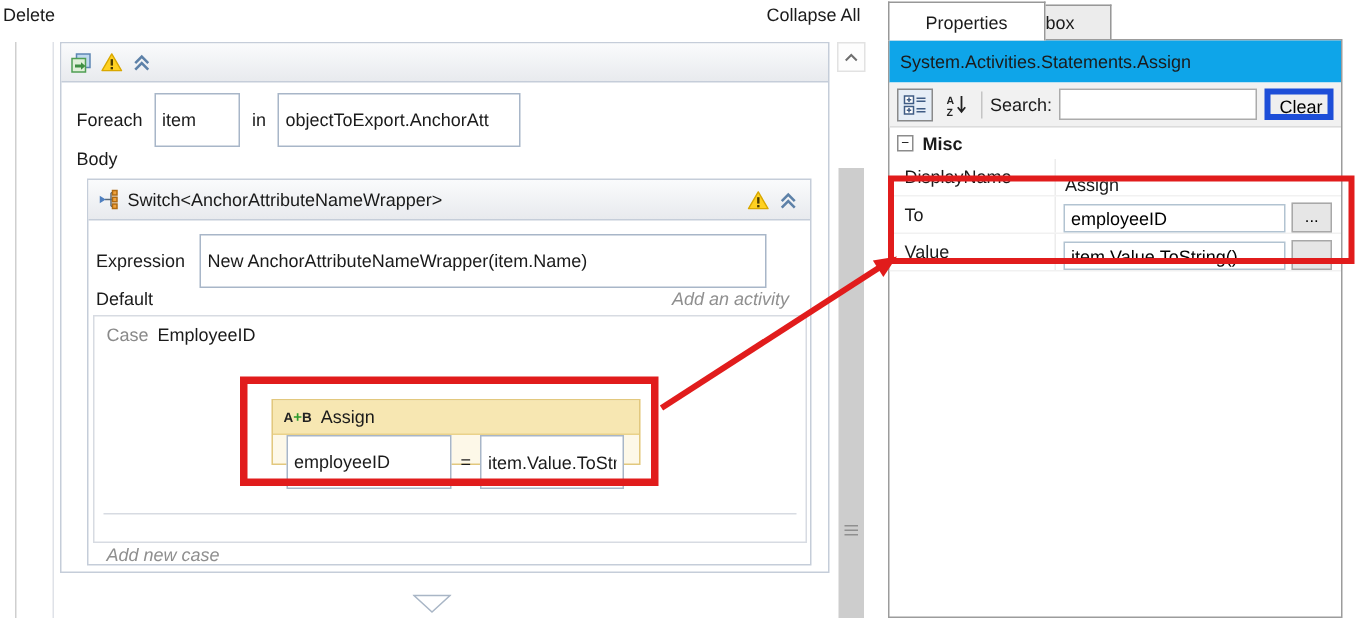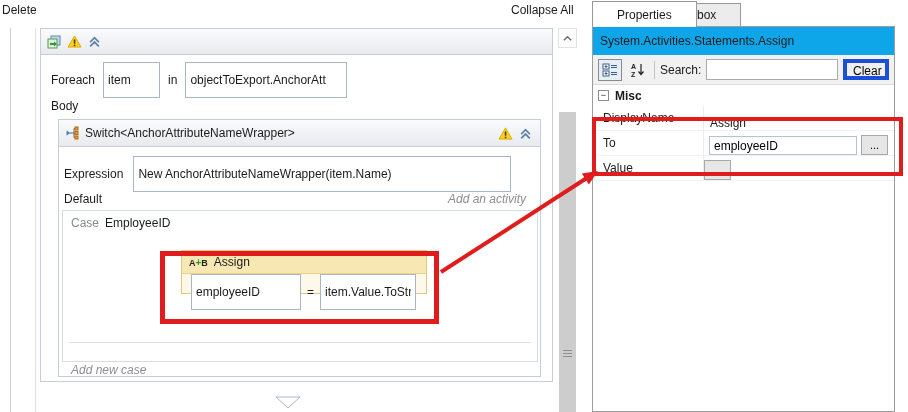--- a/index.html
+++ b/index.html
@@ -149,21 +149,21 @@
         <span>Expression</span>
         <input class="tbx" style="width: 378px;" readonly="" value="New AnchorAttributeNameWrapper(item.Name)">
       </div>
 
       <div class="abs" style="left:3px;top:90px;width:476px;height:152px;border:1px solid #d7dbe2;box-sizing:border-box;">
         <div style="padding:5px 8px;display:flex;gap:6px;">
           <span class="graytxt">Case</span>
           <span>EmployeeID</span>
         </div>
 
-        <div class="abs assignbox" style="left:118px;top:39px;width:246px;height:44px;">
+        <div class="abs assignbox" style="left:118px;top:55px;width:246px;height:44px;">
           <div class="assignhead">
             <span class="abicon"><span>A</span><span class="plus">+</span><span>B</span></span>
             <span>Assign</span>
           </div>
           <div style="display:flex;align-items:center;gap:6px;padding:0 9px;height:35px;">
             <input class="tbx" style="width: 110px;" readonly="" value="employeeID">
             <span>=</span>
             <input class="tbx" style="width: 96px;" readonly="" value="item.Value.ToStrin">
           </div>
         </div>
@@ -239,20 +239,21 @@
       <span class="pname">DisplayName</span>
       <span class="pvaltxt">Assign</span>
     </div>
     <div class="prow">
       <span class="pname">To</span>
       <input class="pvalbox" readonly="" value="employeeID" style="">
       <button class="dots">...</button>
     </div>
     <div class="prow">
       <span class="pname">Value</span>
+      <input class="pvalbox" readonly="" value="item.Value.ToString()" style="">
       <button class="dots">...</button>
     </div>
   </div>
 
   <div class="abs ann" style="left:160px;top:251px;width:279px;height:73px;border-width:5px;border-color:#e11c1c;"></div>
   <div class="abs ann" style="left:592px;top:117px;width:311px;height:59px;border-width:4px;border-color:#e11c1c;"></div>
   <svg class="abs" style="left:0;top:0;pointer-events:none;z-index:51;" width="908" height="412">
     <line x1="441" y1="272" x2="586" y2="178.5" stroke="#e11c1c" stroke-width="4"></line>
     <polygon points="598,171 588.9,184.6 581.9,173.6" fill="#e11c1c"></polygon>
   </svg>

